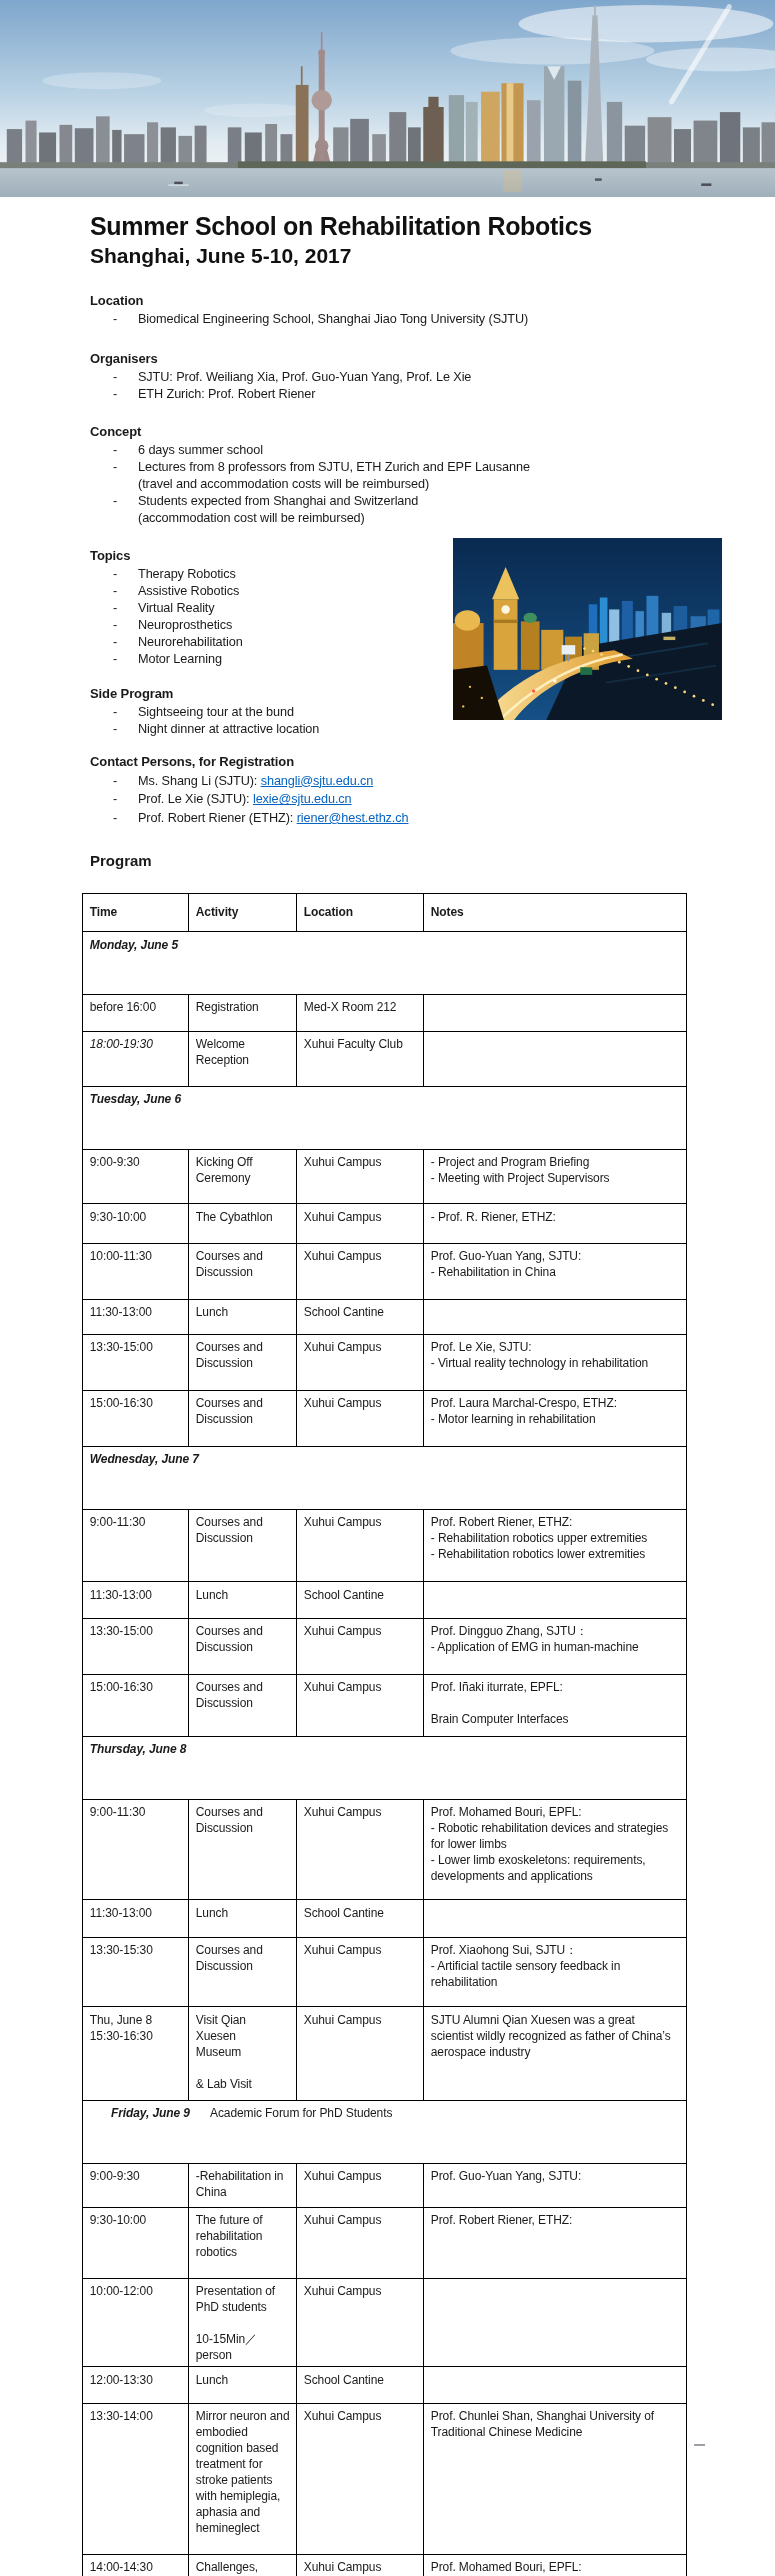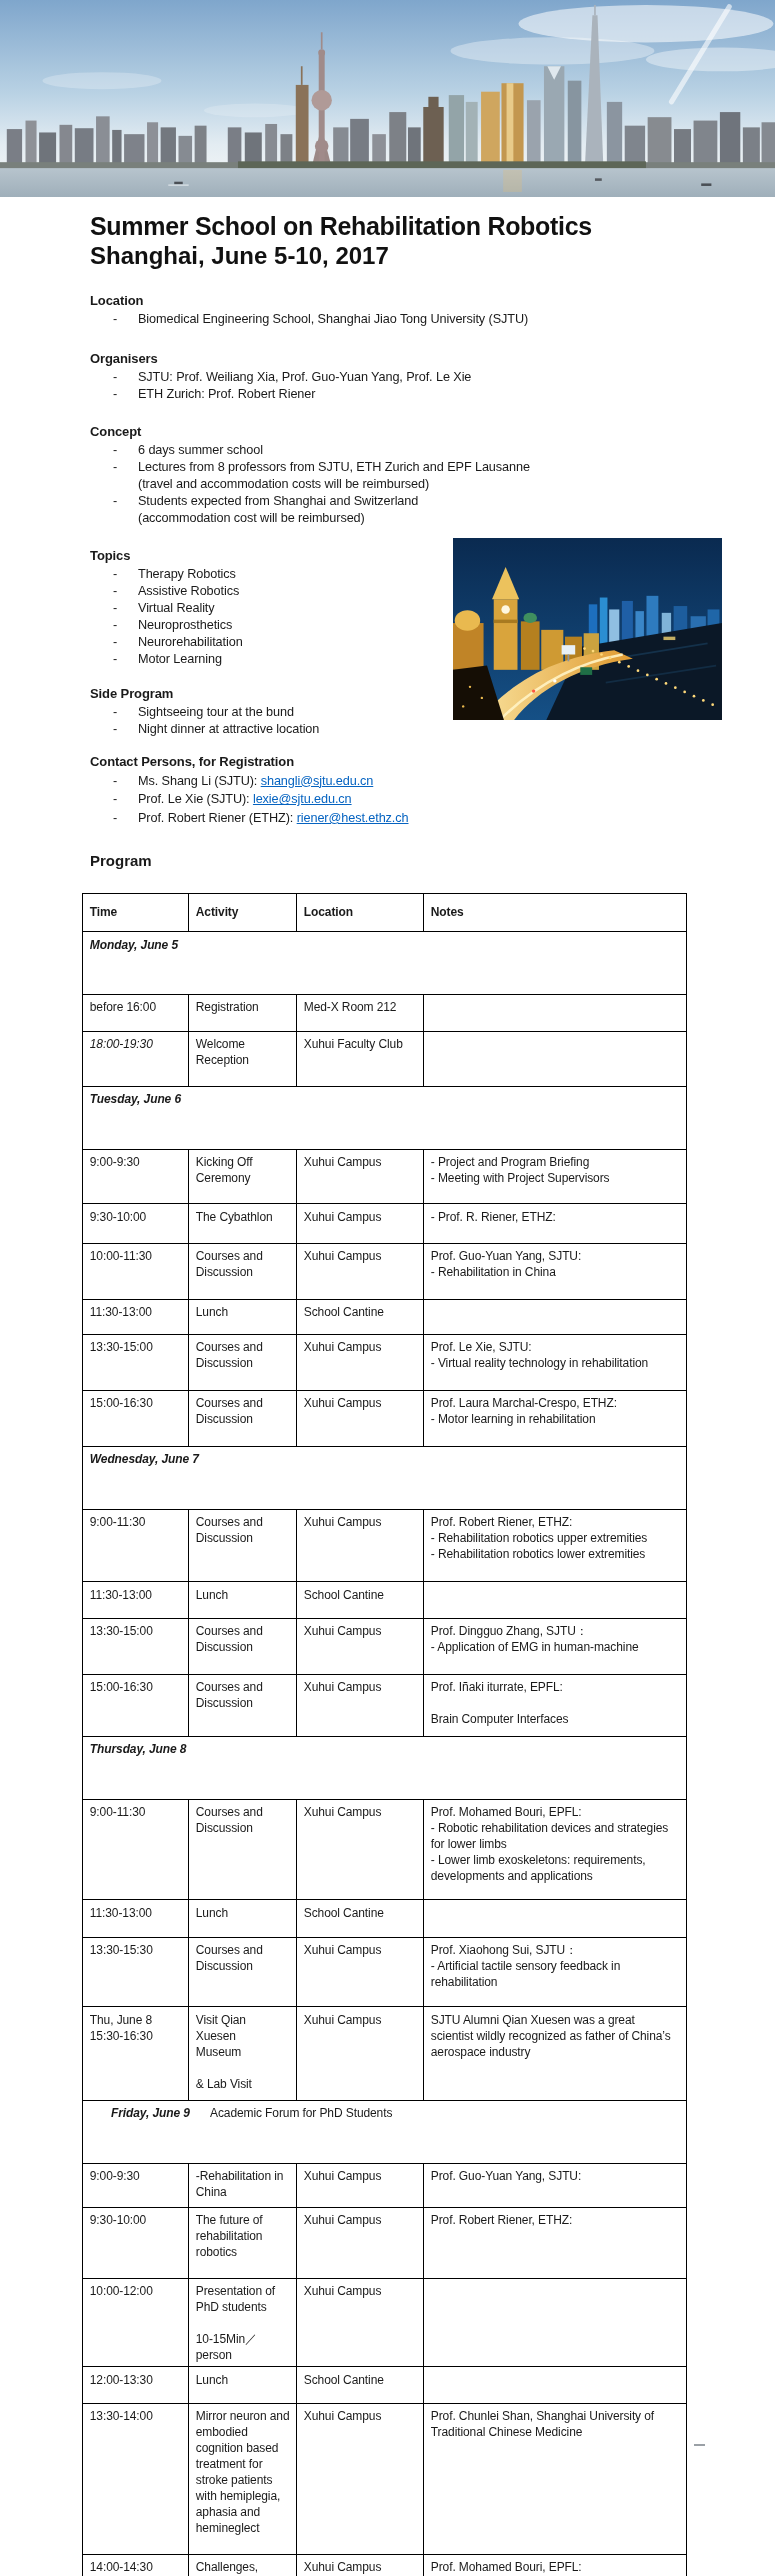--- a/index.html
+++ b/index.html
@@ -2,21 +2,21 @@
 <html style="font-size:13.6px"><head>
 <meta charset="utf-8">
 <style>
   html,body{margin:0;padding:0;background:#fff;}
   .page{position:relative;width:776px;height:2576px;background:#fff;overflow:hidden;
         font-family:"Liberation Sans",sans-serif;color:#1a1a1a;}
   .hero{position:absolute;top:0;left:0;display:block;}
   .night{position:absolute;left:453px;top:538px;display:block;}
   .content{position:absolute;top:197px;left:0;width:776px;padding-top:15.3px;}
   .title{margin:0 0 0 90px;font-size:25px;line-height:29px;font-weight:bold;letter-spacing:-0.3px;color:#111;}
-  .subtitle{margin:2.5px 0 0 90px;font-size:24px;line-height:23px;font-weight:bold;color:#111;}
+  .subtitle{margin:2.5px 0 0 90px;font-size:21px;line-height:23px;font-weight:bold;color:#111;}
   .section{margin-left:90px;}
   .sec-heading{font-weight:bold;font-size:13px;line-height:18.7px;letter-spacing:-0.1px;}
   .item{display:flex;font-size:12.7px;line-height:17px;letter-spacing:-0.1px;}
   .dash{flex:0 0 25px;padding-left:23px;}
   .item-body{white-space:pre-line;}
   .email-link{color:#0563C1;text-decoration:underline;cursor:pointer;}
   .program-heading{font-weight:bold;font-size:15px;line-height:18.7px;margin:24px 0 0 90px;}
   table.program{margin:23px 0 0 82px;width:604px;border-collapse:collapse;border:1.7px solid #000;table-layout:fixed;}
   table.program th,table.program td{border:0.8px solid #000;vertical-align:top;text-align:left;
       padding:4.2px 6px 3.4px 6.8px;font-size:12px;line-height:16px;letter-spacing:-0.1px;

